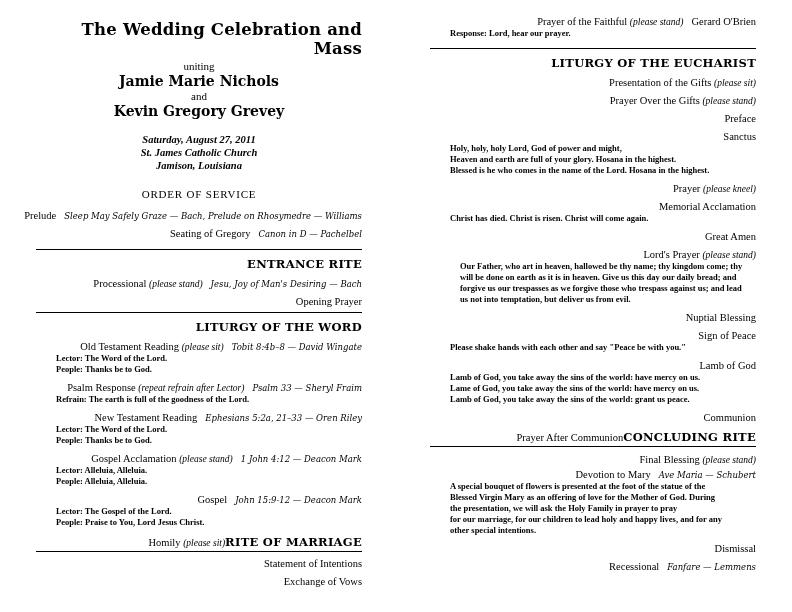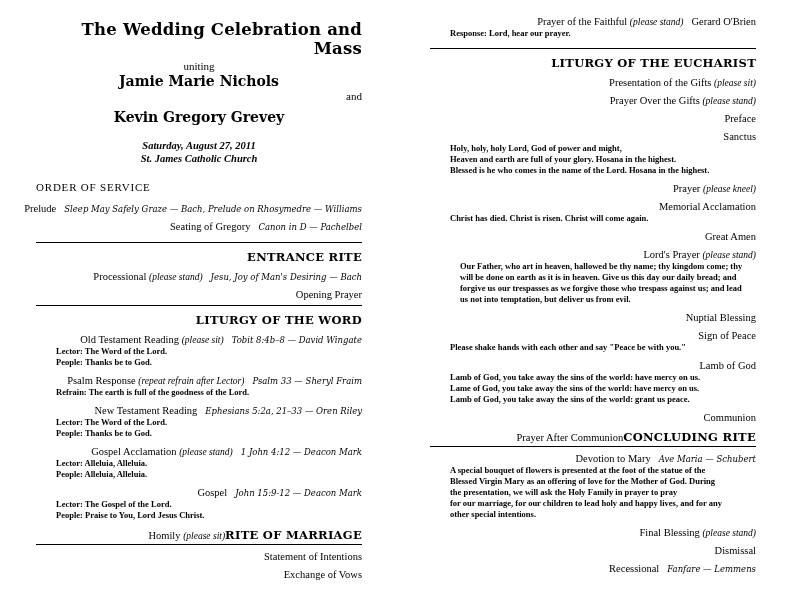--- a/index.html
+++ b/index.html
@@ -44,34 +44,34 @@
     margin: 1px 0 1px 0;
   }
   .title-name {
     text-align: center;
     font-family: "DejaVu Serif", serif;
     font-weight: bold;
     font-size: 14px;
     margin: 1px 0 1px 0;
   }
   .title-and {
-    text-align: right;
+    text-align: center;
     font-size: 11px;
-    margin: 0 0 7px 0;
+    margin: 0 0 1px 0;
   }
   .details {
     text-align: center;
     font-weight: bold;
     font-size: 10.5px;
     line-height: 13px;
     margin-top: 14px;
     font-style: italic;
   }
   .order-of-service {
-    text-align: left;
+    text-align: center;
     font-size: 11px;
     letter-spacing: 0.8px;
     margin-top: 16px;
     margin-bottom: 10px;
   }
   .section-head {
     position: relative;
     margin-top: 3px;
     margin-bottom: 7px;
     border-top: 1px solid #000;
@@ -145,20 +145,21 @@
 
     <div class="title-main">The Wedding Celebration and Mass</div>
     <div class="title-small">uniting</div>
     <div class="title-name">Jamie Marie Nichols</div>
     <div class="title-and">and</div>
     <div class="title-name">Kevin Gregory Grevey</div>
 
     <div class="details">
       <div>Saturday, August 27, 2011</div>
       <div>St. James Catholic Church</div>
+      <div>Jamison, Louisiana</div>
     </div>
 
     <div class="order-of-service">ORDER OF SERVICE</div>
 
     <div class="entry">
       <div class="entry-line">
         <span class="entry-left">Prelude</span>
         <span class="entry-right">Sleep May Safely Graze — Bach, Prelude on Rhosymedre — Williams</span>
       </div>
     </div>
@@ -403,45 +404,45 @@
     </div>
 
     <div class="entry">
       <div class="entry-line">
         <span class="entry-left">Prayer After Communion</span>
         <span class="section-head-inline">CONCLUDING RITE</span>
       </div>
     </div>
     <div class="rule-only" style="margin-top:2px;"></div>
 
+    <div class="entry">
+      <div class="entry-line">
+        <span class="entry-left">
+          <span>Final Blessing</span>
+          <span class="it">(please stand)</span>
+        </span>
+      </div>
+    </div>
+
     <div class="entry" style="margin-top:4px;">
       <div class="entry-line">
         <span class="entry-left">Devotion to Mary</span>
         <span class="entry-right">Ave Maria — Schubert</span>
       </div>
       <div class="sub">
         <div>A special bouquet of flowers is presented at the foot of the statue of the</div>
         <div>Blessed Virgin Mary as an offering of love for the Mother of God. During</div>
         <div>the presentation, we will ask the Holy Family in prayer to pray</div>
         <div>for our marriage, for our children to lead holy and happy lives, and for any</div>
         <div>other special intentions.</div>
       </div>
     </div>
 
     <div class="entry">
       <div class="entry-line">
-        <span class="entry-left">
-          <span>Final Blessing</span>
-          <span class="it">(please stand)</span>
-        </span>
-      </div>
-    </div>
-
-    <div class="entry">
-      <div class="entry-line">
         <span class="entry-left">Dismissal</span>
       </div>
     </div>
 
     <div class="entry">
       <div class="entry-line">
         <span class="entry-left">Recessional</span>
         <span class="entry-right">Fanfare — Lemmens</span>
       </div>
     </div>

